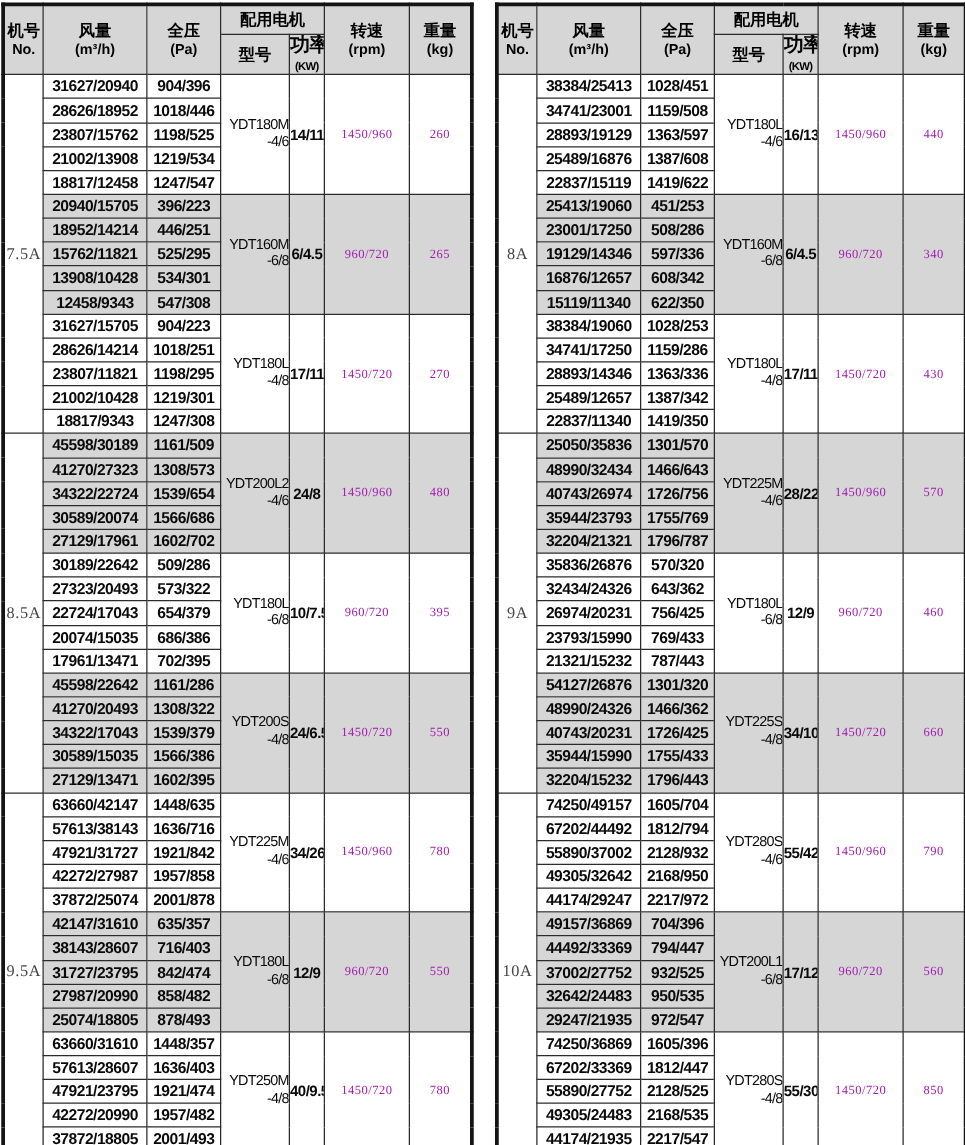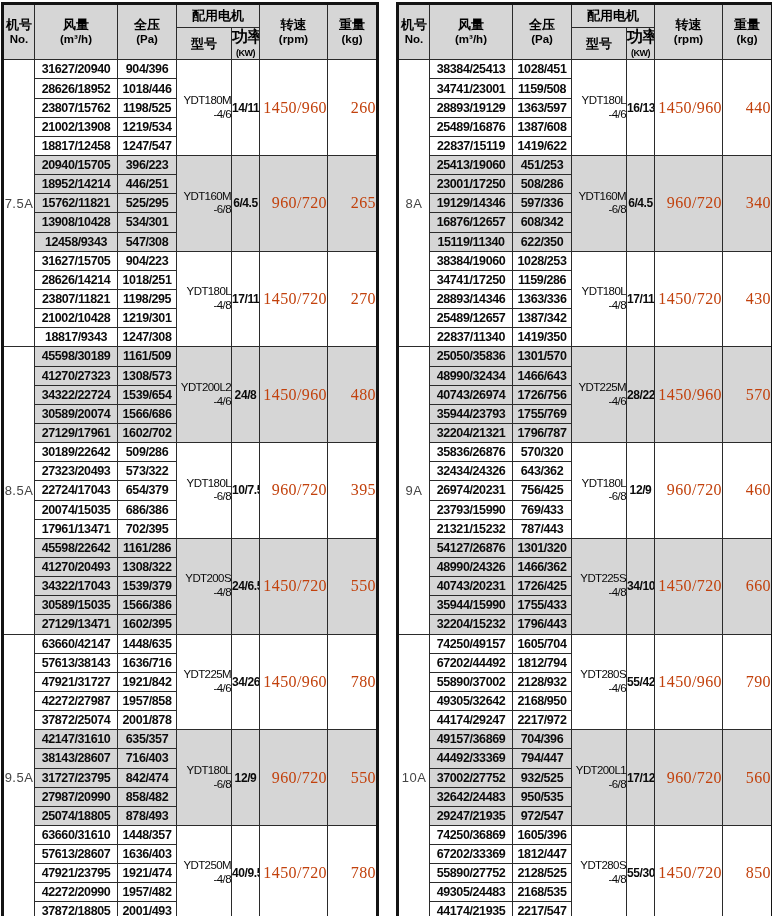--- a/index.html
+++ b/index.html
@@ -18,28 +18,28 @@
   .spec thead th{
     background:#d6d6d6;color:#000000;font-weight:bold;
     font-size:13px;line-height:1.08;height:22px;
   }
   .spec thead .unit{font-size:11.5px;font-weight:bold;}
   .spec thead .unit-sm{font-size:9px;font-weight:bold;letter-spacing:-0.5px;}
   .spec thead .pw-hd{font-size:16px;letter-spacing:-0.5px;}
   .spec tbody tr{height:19.15px;}
   td.num{font-weight:bold;font-size:12.5px;letter-spacing:-0.4px;color:#0a0a0a;}
   td.machine{
-    font-family:Liberation Sans, sans-serif;font-weight:normal;
+    font-family:Liberation Serif, serif;font-weight:normal;
     font-size:13px;color:#454545;letter-spacing:0.5px;background:#ffffff;
   }
   td.model{font-weight:normal;font-size:11.5px;letter-spacing:-0.6px;line-height:1.2;color:#0a0a0a;text-align:right;}
   td.power{font-weight:bold;font-size:12px;letter-spacing:-0.4px;color:#0a0a0a;}
   td.speed,td.weight{
     font-family:"Liberation Serif","DejaVu Serif",serif;
-    font-size:16px;color:#c2410c;letter-spacing:0.4px;text-align:right;
+    font-size:10px;color:#a21caf;letter-spacing:0.4px;
   }
   td.sh{background:#d6d6d6;}
 </style>
 </head>
 <body>
 
 <div class="page">
 
   <table class="spec">
     <colgroup>

